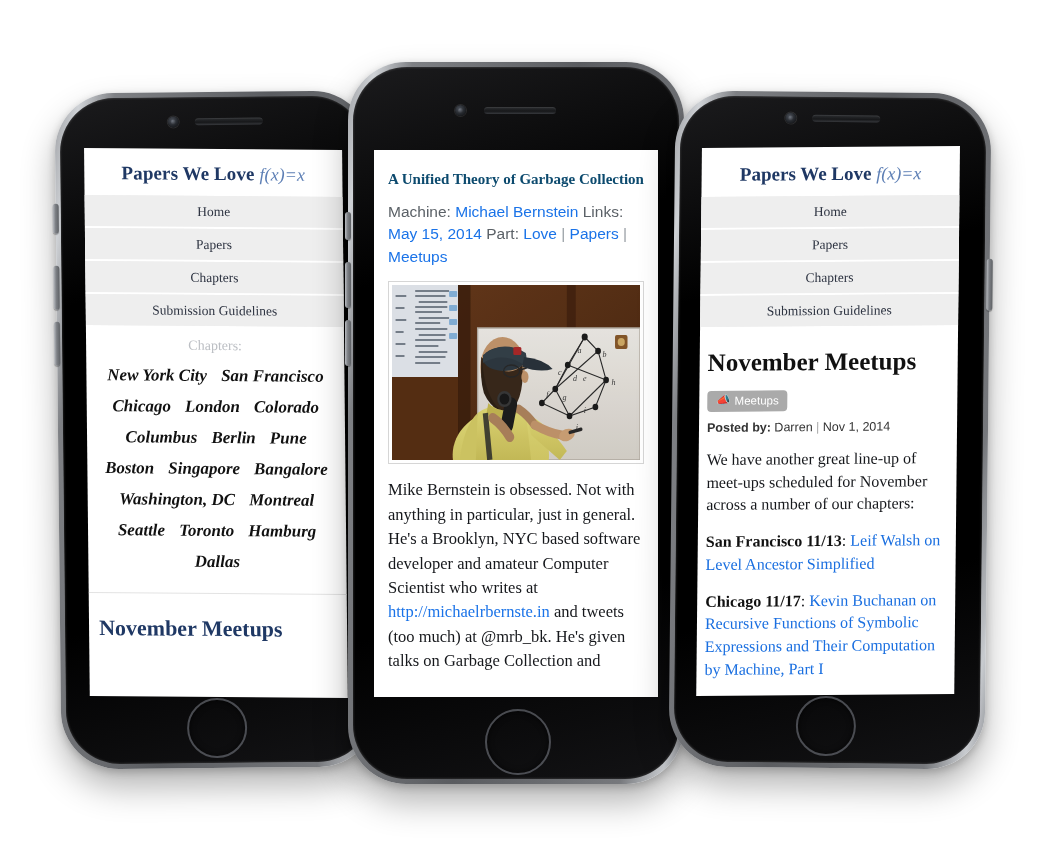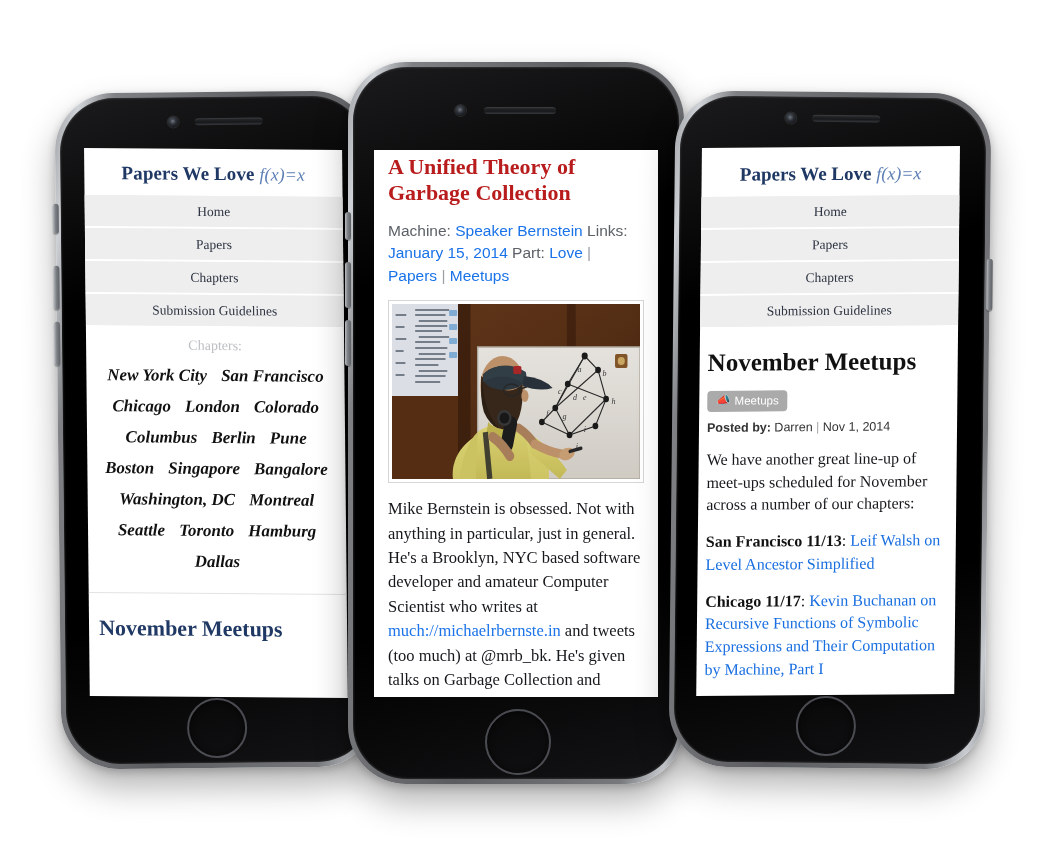--- a/index.html
+++ b/index.html
@@ -93,22 +93,22 @@
   #phone-left .hr{height:1px;background:#e3e3e3;margin:16px 0 0;}
   #phone-left .post-peek{
     color:#1f3864;font-weight:bold;font-size:22px;
     padding:22px 10px 0;white-space:nowrap;
   }
 
   
   #phone-center{left:348px;top:62px;width:336px;height:722px;}
   #phone-center .screen{left:26px;top:88px;width:284px;height:547px;}
   #phone-center .post-title{
-    font-size:22px;font-weight:bold;color:#b91c1c;line-height:1.2;
-    padding:4px 14px 0;font-family:"Liberation Serif",serif;
+    font-size:15px;font-weight:bold;color:#0c4a6e;line-height:1.2;
+    padding:20px 14px 0;font-family:"Liberation Serif",serif;
   }
   #phone-center .meta{
     font-family:"Liberation Sans",sans-serif;
     font-size:15.5px;color:#5b6167;line-height:1.45;
     padding:13px 14px 0;
   }
   #phone-center .meta a{color:#1a73e8;text-decoration:none;}
   #phone-center .meta .sep{color:#9aa0a6;}
   #phone-center .figure{
     margin:13px 14px 0;border:1px solid #d6d6d6;padding:3px;background:#fff;
@@ -193,23 +193,23 @@
     <div class="sidebtn" style="left:-3px;top:258px;width:6px;height:46px;"></div>
     <div class="sidebtn" style="right:-3px;top:170px;width:6px;height:58px;"></div>
     <div class="camera" style="left:107px;top:43px;"></div>
     <div class="speaker" style="left:136px;top:45px;width:72px;"></div>
     <div class="home-btn" style="left:137px;top:647px;width:62px;height:62px;"></div>
 
     <div class="screen">
       <div class="post-title">A Unified Theory of Garbage Collection</div>
       <div class="meta">
         <span>Machine:</span>
-        <a href="#">Speaker Bernstein</a>
+        <a href="#">Michael Bernstein</a>
         <span>Links:</span>
-        <a href="#">January 15, 2014</a>
+        <a href="#">May 15, 2014</a>
         <span>Part:</span>
         <a href="#">Love</a>
         <span class="sep">|</span>
         <a href="#">Papers</a>
         <span class="sep">|</span>
         <a href="#">Meetups</a>
       </div>
 
       <div class="figure">
         <div class="photo">
@@ -321,21 +321,21 @@
             <rect x="124" y="112" width="14" height="36" rx="7" fill="#1e1e1e" transform="rotate(12 131 130)"></rect>
             <ellipse cx="126" cy="114" rx="8" ry="8" fill="#3a3a3a"></ellipse>
             <ellipse cx="126" cy="114" rx="5.5" ry="5.5" fill="#1a1a1a"></ellipse>
             <path d="M113 133 Q124 140 132 152" stroke="#b2865f" stroke-width="10" fill="none" stroke-linecap="round"></path>
             <rect x="0" y="0" width="278" height="175" fill="#000" opacity="0.06"></rect>
           </svg>
         </div>
       </div>
 
       <div class="body">
-        <span>Mike Bernstein is obsessed. Not with anything in particular, just in general. He's a Brooklyn, NYC based software developer and amateur Computer Scientist who writes at </span><a href="#">much://michaelrbernste.in</a><span> and tweets (too much) at @mrb_bk. He's given talks on Garbage Collection and</span>
+        <span>Mike Bernstein is obsessed. Not with anything in particular, just in general. He's a Brooklyn, NYC based software developer and amateur Computer Scientist who writes at </span><a href="#">http://michaelrbernste.in</a><span> and tweets (too much) at @mrb_bk. He's given talks on Garbage Collection and</span>
       </div>
     </div>
   </div>
 
   <div class="phone" id="phone-right">
     <div class="chassis"></div>
     <div class="glass"></div>
     <div class="sidebtn" style="right:-3px;top:165px;width:6px;height:52px;"></div>
     <div class="camera" style="left:110px;top:21px;"></div>
     <div class="speaker" style="left:137px;top:23px;width:68px;"></div>

